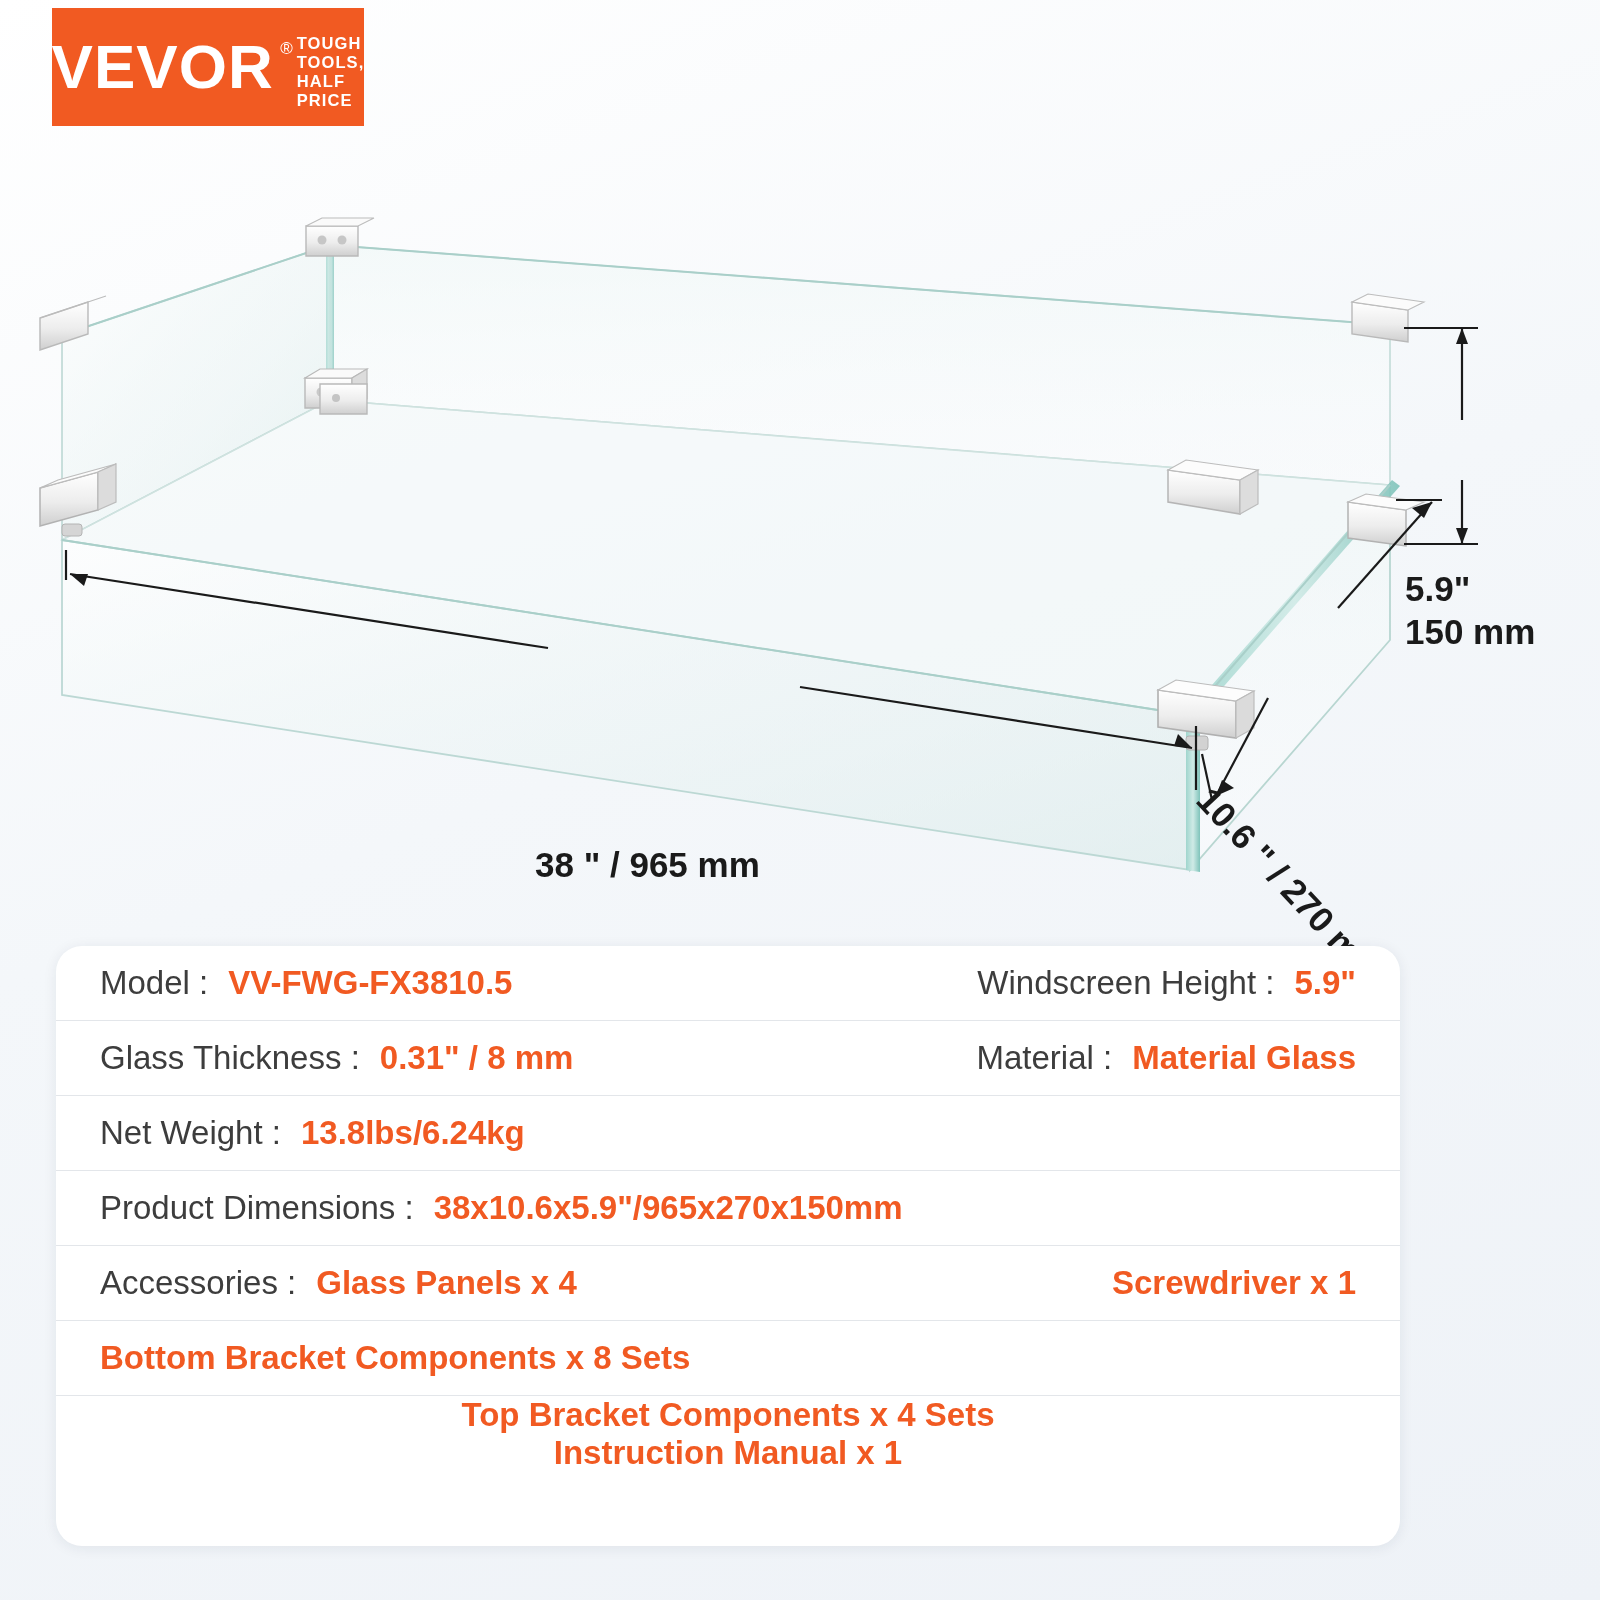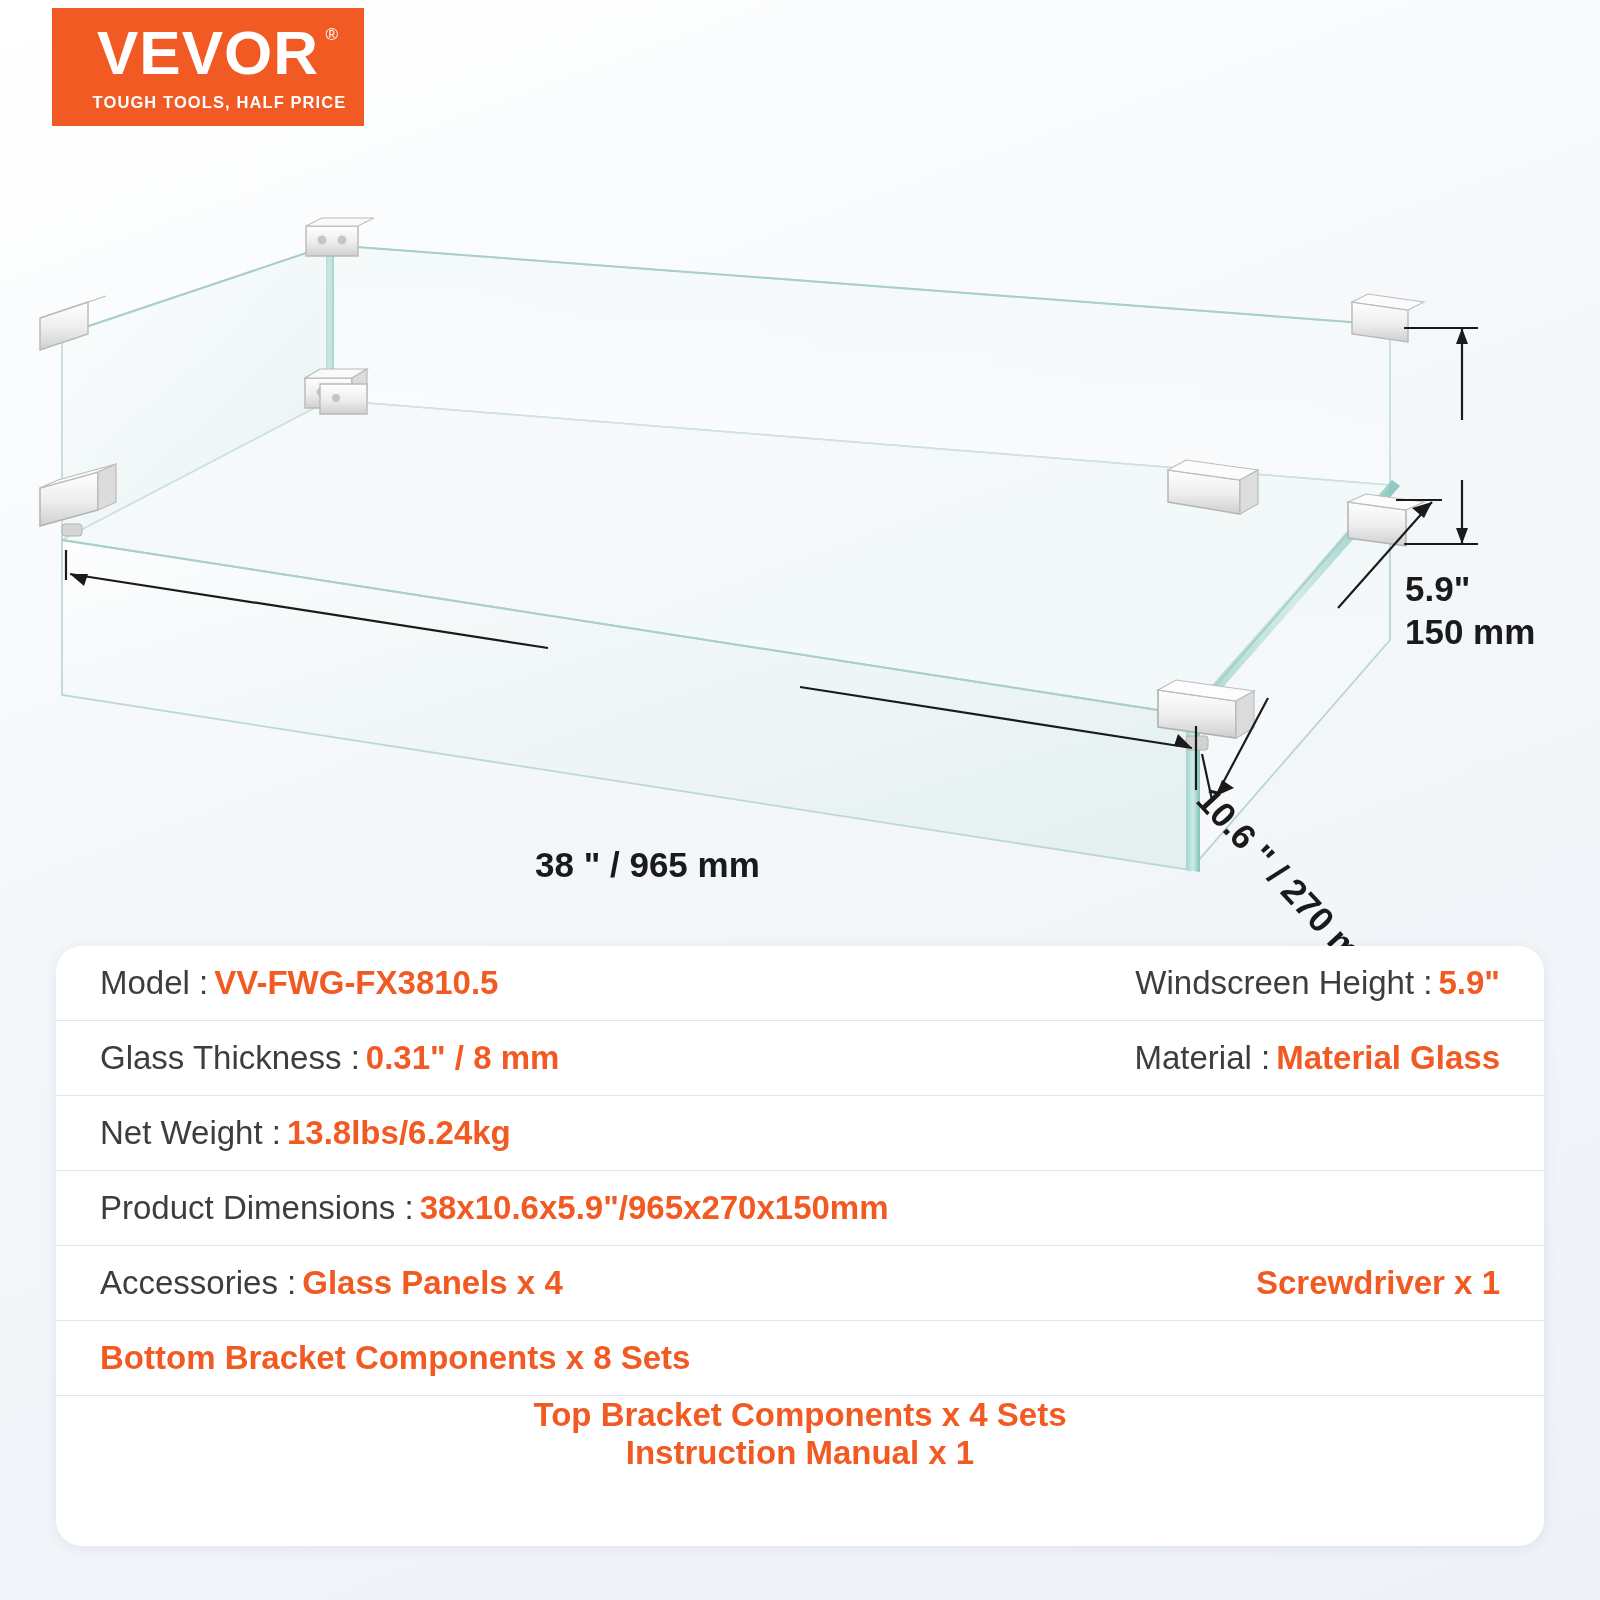--- a/index.html
+++ b/index.html
@@ -6,21 +6,21 @@
   body{
     width:1600px;height:1600px;
     background:linear-gradient(160deg,#ffffff 0%,#f4f7fa 45%,#eef2f7 100%);
     font-family:"Liberation Sans", sans-serif;
     overflow:hidden;
     position:relative;
   }
   
   .logo{
     position:absolute;left:52px;top:8px;width:312px;height:118px;
-    background:#f15a22;display:flex;flex-direction:column;
+    background:#f15a22;display:flex;flex-direction:row;
     align-items:center;justify-content:center;
   }
   .logo-word{
     color:#ffffff;font-size:62px;font-weight:bold;letter-spacing:1px;
     line-height:1;position:relative;font-family:"Liberation Sans", sans-serif;
   }
   .logo-reg{
     position:absolute;right:-20px;top:4px;font-size:17px;font-weight:normal;
   }
   .logo-sub{
@@ -34,33 +34,33 @@
   .dimlabel{
     position:absolute;font-weight:bold;color:#1a1a1a;
     font-family:"Liberation Sans", sans-serif;white-space:pre;
   }
   #dim-height{left:1405px;top:418px;font-size:35px;line-height:1.22;}
   #dim-length{left:535px;top:695px;font-size:35px;}
   #dim-depth{left:1218px;top:630px;font-size:35px;
              transform:rotate(47deg);transform-origin:left top;}
   
   .card{
-    position:absolute;left:56px;top:946px;width:1488px;height:600px;
+    position:absolute;left:56px;top:946px;width:1344px;height:600px;
     background:#ffffff;border-radius:26px;
     box-shadow:0 2px 14px rgba(20,40,70,.08);
   }
   .row{
     display:flex;align-items:center;justify-content:space-between;
     border-bottom:1px solid #e3e6ea;
     padding:0 44px;height:75px;box-sizing:border-box;
   }
   .row:last-child{border-bottom:none;flex-direction:column;}
   .cell{display:flex;align-items:baseline;white-space:nowrap;}
   .k{color:#3d3d3d;font-size:33px;}
-  .v{color:#f15a22;font-size:33px;font-weight:bold;margin-left:6px;}
+  .v{color:#f15a22;font-size:33px;font-weight:bold;margin-left:20px;}
   .v-only{color:#f15a22;font-size:33px;font-weight:bold;}
   .right{justify-content:space-between;}
 </style>
 </head>
 <body>
 
 <div class="logo">
   <div class="logo-word">
     <span>VEVOR</span><span class="logo-reg">®</span>
   </div>

